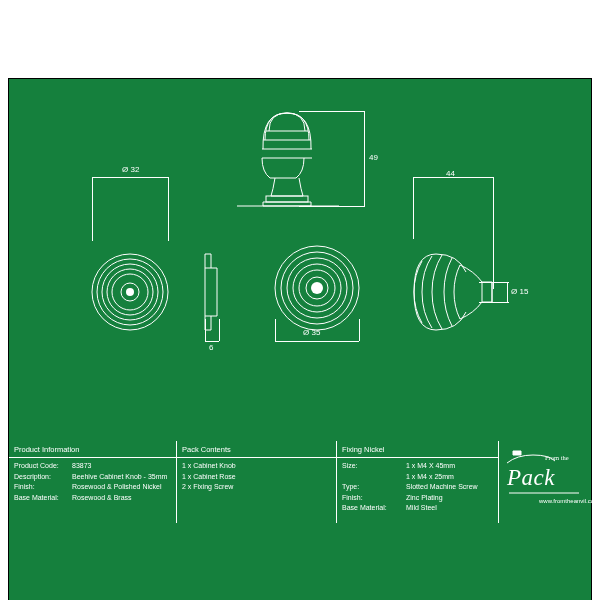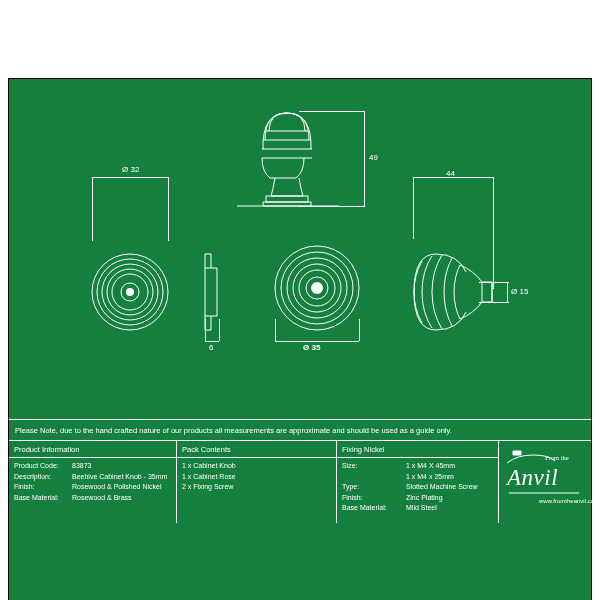--- a/index.html
+++ b/index.html
@@ -120,21 +120,21 @@
             <circle cx="55" cy="55" r="24"></circle>
             <circle cx="55" cy="55" r="18"></circle>
             <circle cx="55" cy="55" r="11"></circle>
           </g>
           <circle cx="55" cy="55" r="6" fill="#ffffff"></circle>
         </svg>
 
         <div class="hl" style="left:266px;top:262px;width:84px;"></div>
         <div class="vl" style="left:266px;top:240px;height:22px;"></div>
         <div class="vl" style="left:350px;top:240px;height:22px;"></div>
-        <div class="dim-txt" style="left:294px;top:264px;font-weight:bold;">Ø 35</div>
+        <div class="dim-txt" style="left:294px;top:249px;">Ø 35</div>
       </div>
 
       <div>
         <svg width="130" height="110" viewBox="0 0 130 110" style="position:absolute;left:385px;top:158px;">
           <g fill="none" stroke="#ffffff" stroke-width="1">
 
             <path d="M20 55 q0 -38 22 -38 q22 0 30 18"></path>
             <path d="M20 55 q0 38 22 38 q22 0 30 -18"></path>
 
             <path d="M28 24 q-8 14 -8 31 q0 17 8 31"></path>
@@ -156,23 +156,20 @@
         <div class="vl" style="left:484px;top:98px;height:112px;"></div>
         <div class="dim-txt" style="left:437px;top:90px;">44</div>
 
         <div class="vl" style="left:498px;top:203px;height:20px;"></div>
         <div class="hl" style="left:470px;top:203px;width:30px;"></div>
         <div class="hl" style="left:470px;top:223px;width:30px;"></div>
         <div class="dim-txt" style="left:502px;top:208px;">Ø 15</div>
       </div>
     </div>
 
-    <div class="note">
-      <span>Please Note, due to the hand crafted nature of our products all measurements are approximate and should be used as a guide only.</span>
-    </div>
 
     <div class="info">
 
       <div class="cell c2">
         <div class="cell-hd">Pack Contents</div>
         <div class="hdline"></div>
         <div class="rows pack">
           <div class="row"><span class="k">1 x Cabinet Knob</span></div>
           <div class="row"><span class="k">1 x Cabinet Rose</span></div>
           <div class="row"><span class="k">2 x Fixing Screw</span></div>
@@ -232,20 +229,20 @@
       <div class="cell c4">
         <div class="logo">
           <svg width="94" height="82" viewBox="0 0 94 82" style="position:absolute;left:0;top:0;">
             <g stroke="#ffffff" stroke-width="1" fill="none">
               <path d="M8 22 q10 -8 26 -8 q16 0 22 6"></path>
               <path d="M10 52 l70 0"></path>
               <path d="M14 10 l8 0 l0 4 l-8 0 z" fill="#ffffff"></path>
             </g>
           </svg>
           <div class="fromthe">From the</div>
-          <div class="anvil">Anvil</div>
+          <div class="anvil">Pack</div>
           <div class="url">www.fromtheanvil.co.uk</div>
         </div>
       </div>
 
     </div>
   </div>
 </div>
 
 </body></html>

